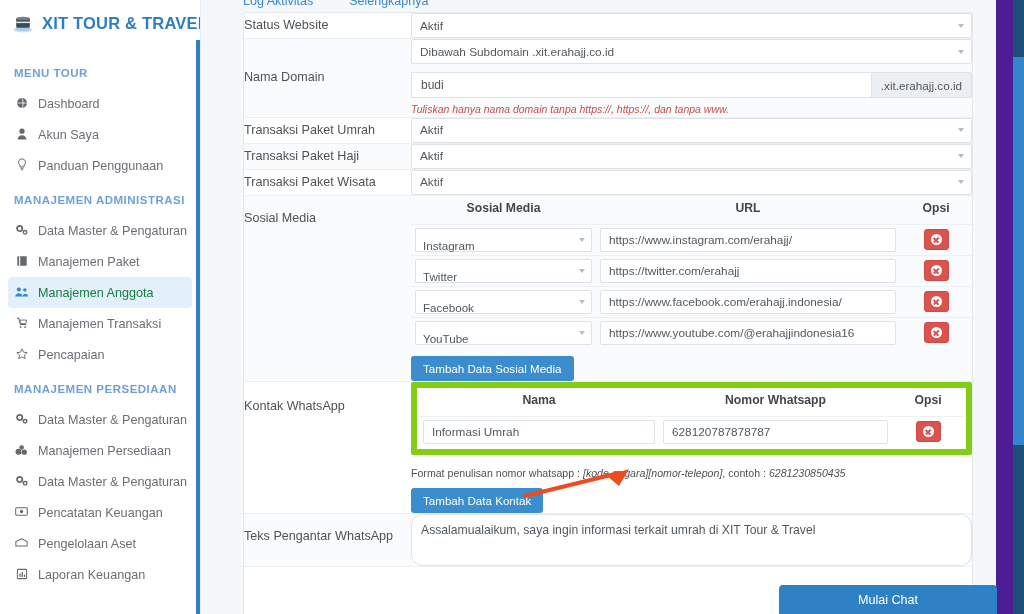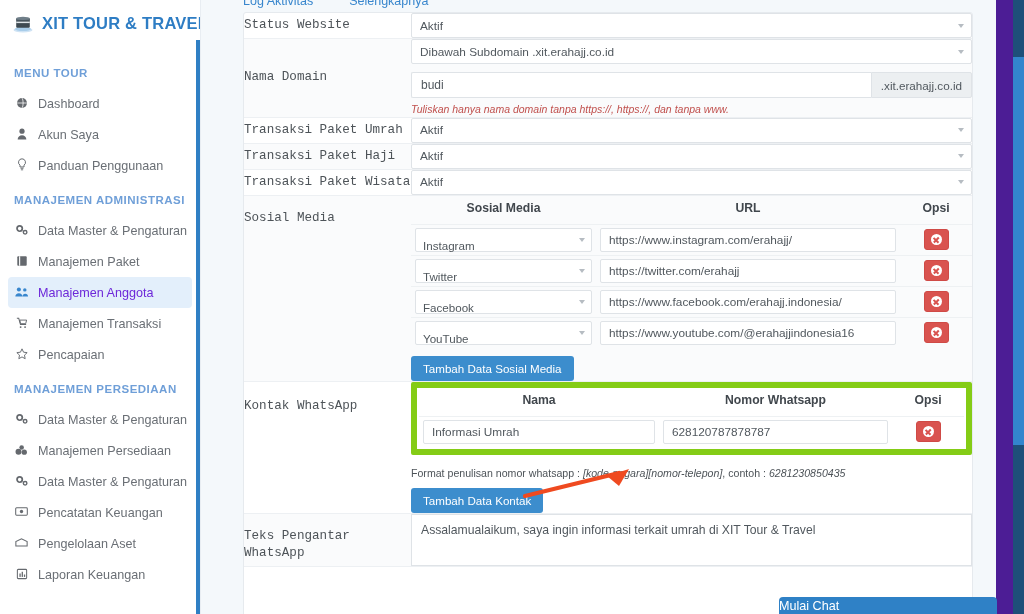--- a/index.html
+++ b/index.html
@@ -57,21 +57,21 @@
   }
   .menu-item .mi-icon {
     width: 15px; flex: 0 0 15px;
     text-align: center;
     font-size: 12px;
     color: #65696e;
     line-height: 1;
   }
   .menu-item.active {
     background: #e3effb;
-    color: #6d28d9;
+    color: #15803d;
   }
   .menu-item.active .mi-icon { color: #3886cd; }
 
   
   .sidebar-accent {
     position: absolute;
     left: 196px; top: 40px;
     width: 5px; height: 574px;
     background: #2f7fc4;
   }
@@ -112,21 +112,20 @@
 
   table.form-table { width: 100%; border-collapse: collapse; table-layout: fixed; }
   table.form-table > tbody > tr { border-bottom: 1px solid #edf0f3; }
   table.form-table td { vertical-align: middle; padding: 0; }
   td.label-cell {
     width: 167px;
     padding: 0 10px 0 14px;
     font-size: 12.6px;
     color: #4d5358;
     line-height: 1.35;
-    font-family: Liberation Mono, monospace;
   }
   td.field-cell { padding: 9px 14px 9px 5px; }
   tr.stripe { background: #fafbfc; }
 
   .select-box {
     position: relative;
     height: 25px;
     border: 1px solid #dfe3e7;
     border-radius: 2px;
     background: #fff;
@@ -271,21 +270,21 @@
     font-size: 10.6px;
     color: #4d5358;
     line-height: 1.3;
   }
   .help-grey i { font-style: italic; }
 
   .textarea-box {
     width: 100%;
     min-height: 52px;
     border: 1px solid #dfe3e7;
-    border-radius: 0;
+    border-radius: 12px;
     background: #fff;
     padding: 7px 9px;
     font-size: 12.2px;
     color: #51585e;
     line-height: 1.4;
   }
 
   
   .arrow-anno {
     position: absolute;
@@ -308,24 +307,24 @@
     right: 0; top: 57px;
     width: 11px; height: 388px;
     background: #3385cd;
     z-index: 31;
   }
 
   
   .chat-launcher {
     position: absolute;
     right: 27px; bottom: 0;
-    width: 218px; height: 17px;
+    width: 218px; height: 29px;
     background: #2f81c6;
     border-radius: 4px 4px 0 0;
-    display: flex; align-items: center; justify-content: flex-start;
+    display: flex; align-items: center; justify-content: center;
     color: #fff;
     font-size: 12.6px;
     cursor: pointer;
     z-index: 35;
   }
 </style>
 </head>
 <body>
 
 <div id="app">

